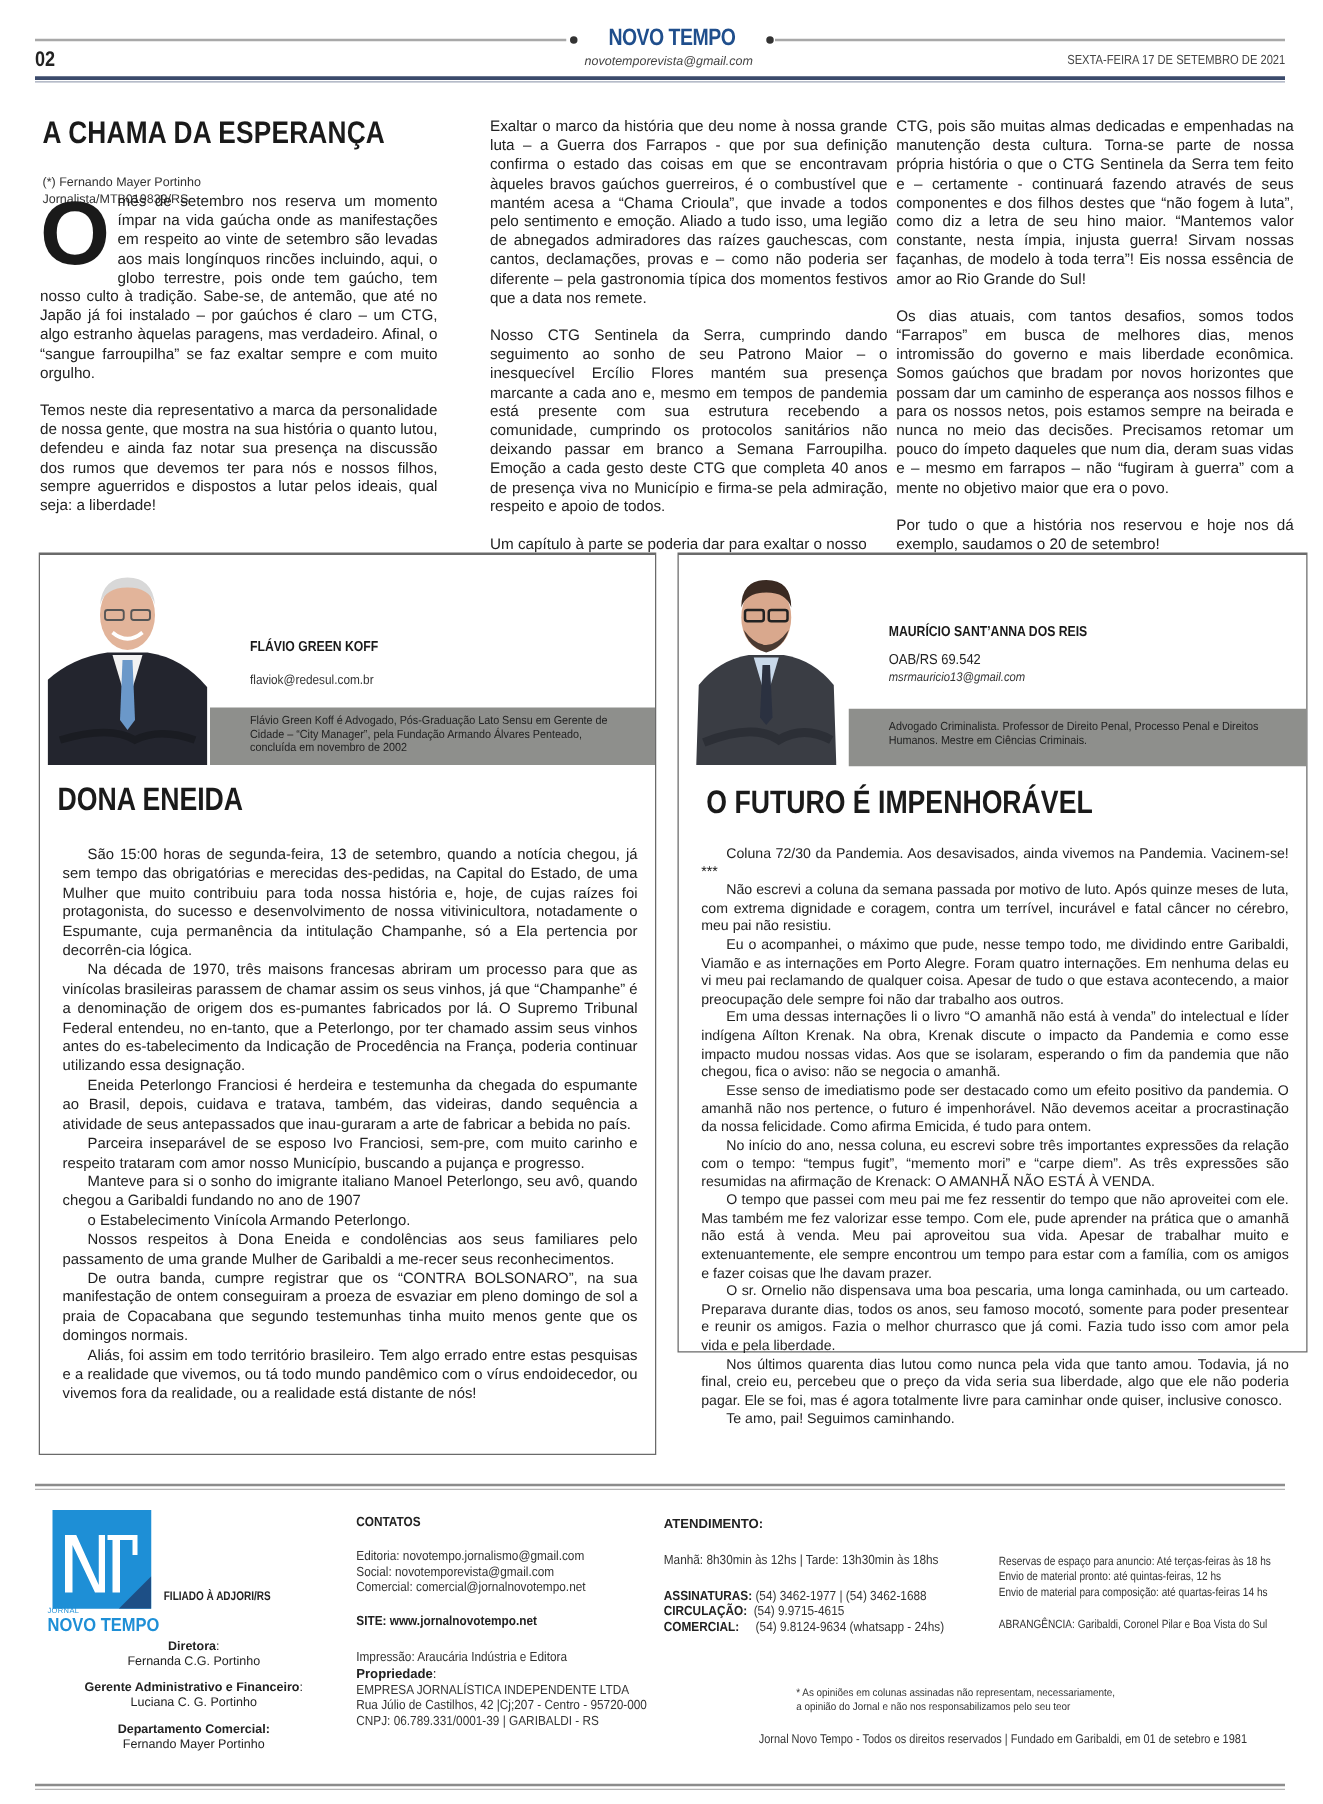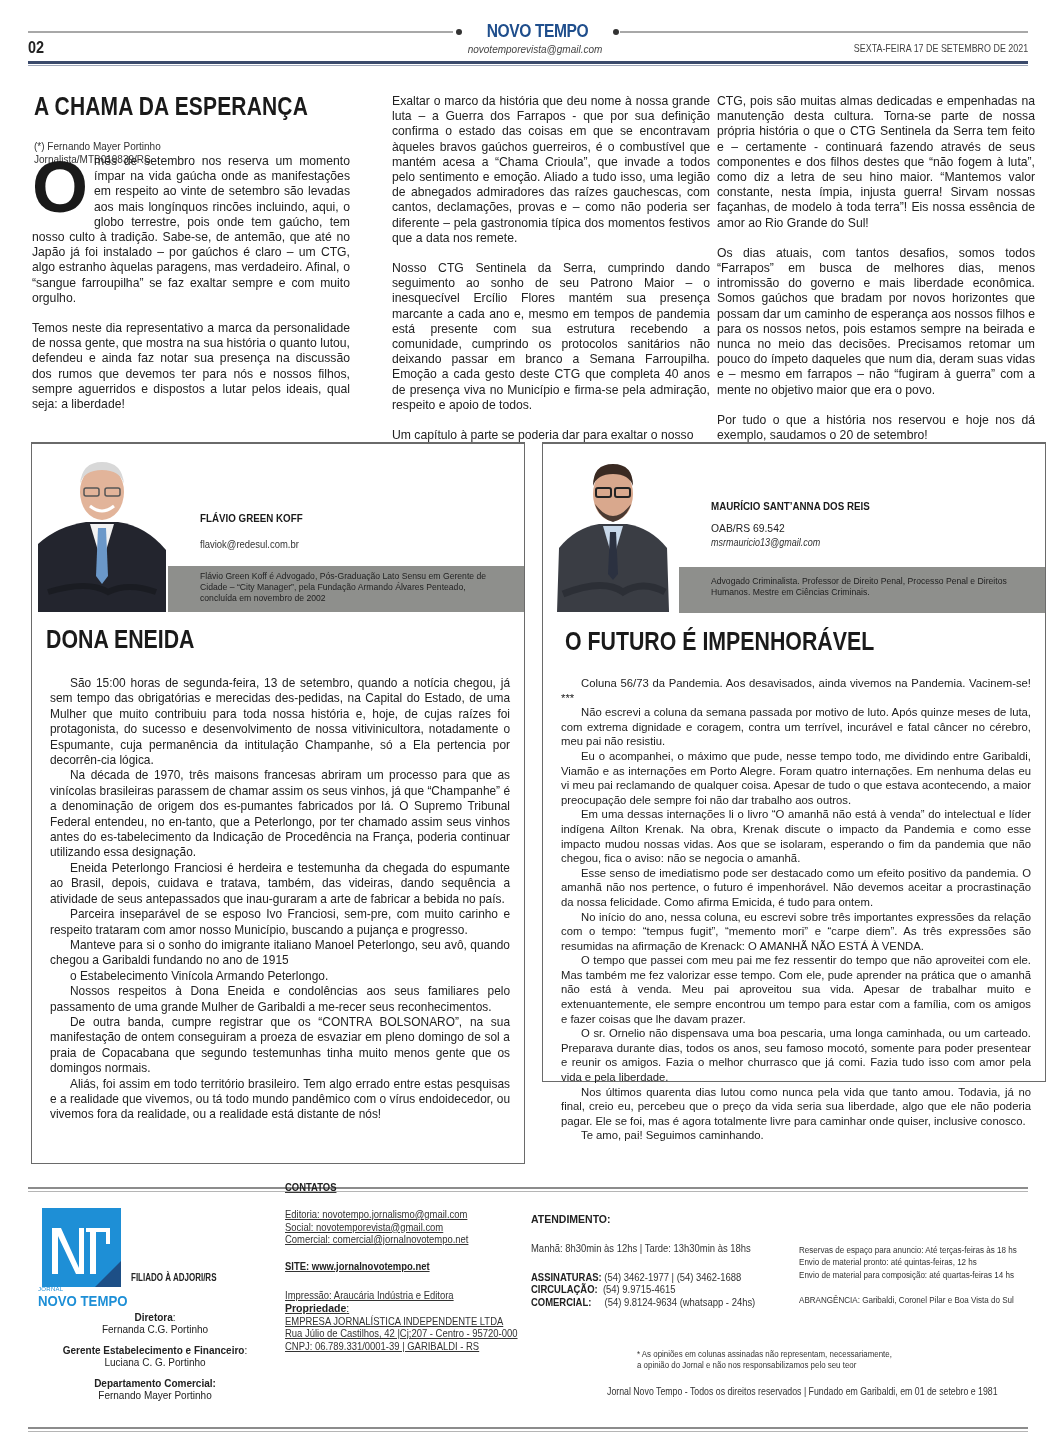--- a/index.html
+++ b/index.html
@@ -75,21 +75,21 @@
                  border-left: 26px solid transparent; border-bottom: 26px solid #1d4f86; }
   .logo-word-small { position: absolute; left: 38px; top: 1286px; font-size: 6px; color: #1e8fd6; letter-spacing: 0.3px; }
   .logo-word { position: absolute; left: 38px; top: 1292px; font-weight: bold; font-size: 15px; color: #1e8fd6; white-space: nowrap;
                transform: scaleX(0.88); transform-origin: left; }
   .filiado { position: absolute; left: 131px; top: 1272px; font-weight: bold; font-size: 10px; color: #222;
              transform: scaleX(0.8); transform-origin: left; white-space: nowrap; }
   .staff { position: absolute; left: 40px; top: 1312px; width: 230px; font-size: 10px; line-height: 12px; color: #222; }
   .staff .role { font-weight: bold; }
   .staff .entry { margin-bottom: 9px; text-align: center; }
 
-  .contatos { position: absolute; left: 285px; top: 1181px; width: 240px; font-size: 10.5px; line-height: 12.8px; color: #333; text-decoration: underline; }
+  .contatos { position: absolute; left: 285px; top: 1212px; width: 240px; font-size: 10.5px; line-height: 12.8px; color: #333; }
   .contatos .hd { font-weight: bold; font-size: 10.5px; color: #222; margin-bottom: 14px; transform: scaleX(0.9); transform-origin: left; }
   .contatos .site { font-weight: bold; color: #222; margin-top: 14px; }
   .contatos .imp { margin-top: 16px; }
   .contatos .prop-hd { font-weight: bold; color: #222; }
   .contatos .narrow { transform: scaleX(0.9); transform-origin: left; white-space: nowrap; }
 
   .atend { position: absolute; left: 531px; top: 1213px; width: 260px; font-size: 10.5px; line-height: 12.8px; color: #333; }
   .atend .hd { font-weight: bold; color: #222; margin-bottom: 16px; }
   .atend .narrow { transform: scaleX(0.9); transform-origin: left; white-space: nowrap; }
   .atend b { color: #222; }
@@ -161,21 +161,21 @@
   <div class="gray-band"></div>
   <div class="author-name">FLÁVIO GREEN KOFF</div>
   <div class="author-email">flaviok@redesul.com.br</div>
   <div class="bio">Flávio Green Koff é Advogado, Pós-Graduação Lato Sensu em Gerente de Cidade – “City Manager”, pela Fundação Armando Álvares Penteado, concluída em novembro de 2002</div>
   <h2 class="col-title">DONA ENEIDA</h2>
   <div class="col-body">
     <p>São 15:00 horas de segunda-feira, 13 de setembro, quando a notícia chegou, já sem tempo das obrigatórias e merecidas des-pedidas, na Capital do Estado, de uma Mulher que muito contribuiu para toda nossa história e, hoje, de cujas raízes foi protagonista, do sucesso e desenvolvimento de nossa vitivinicultora, notadamente o Espumante, cuja permanência da intitulação Champanhe, só a Ela pertencia por decorrên-cia lógica.</p>
     <p>Na década de 1970, três maisons francesas abriram um processo para que as vinícolas brasileiras parassem de chamar assim os seus vinhos, já que “Champanhe” é a denominação de origem dos es-pumantes fabricados por lá. O Supremo Tribunal Federal entendeu, no en-tanto, que a Peterlongo, por ter chamado assim seus vinhos antes do es-tabelecimento da Indicação de Procedência na França, poderia continuar utilizando essa designação.</p>
     <p>Eneida Peterlongo Franciosi é herdeira e testemunha da chegada do espumante ao Brasil, depois, cuidava e tratava, também, das videiras, dando sequência a atividade de seus antepassados que inau-guraram a arte de fabricar a bebida no país.</p>
     <p>Parceira inseparável de se esposo Ivo Franciosi, sem-pre, com muito carinho e respeito trataram com amor nosso Município, buscando a pujança e progresso.</p>
-    <p>Manteve para si o sonho do imigrante italiano Manoel Peterlongo, seu avô, quando chegou a Garibaldi fundando no ano de 1915</p>
+    <p>Manteve para si o sonho do imigrante italiano Manoel Peterlongo, seu avô, quando chegou a Garibaldi fundando no ano de 1907</p>
     <p>o Estabelecimento Vinícola Armando Peterlongo.</p>
     <p>Nossos respeitos à Dona Eneida e condolências aos seus familiares pelo passamento de uma grande Mulher de Garibaldi a me-recer seus reconhecimentos.</p>
     <p>De outra banda, cumpre registrar que os “CONTRA BOLSONARO”, na sua manifestação de ontem conseguiram a proeza de esvaziar em pleno domingo de sol a praia de Copacabana que segundo testemunhas tinha muito menos gente que os domingos normais.</p>
     <p>Aliás, foi assim em todo território brasileiro. Tem algo errado entre estas pesquisas e a realidade que vivemos, ou tá todo mundo pandêmico com o vírus endoidecedor, ou vivemos fora da realidade, ou a realidade está distante de nós!</p>
   </div>
 </section>
 
 <section class="colbox right">
   <div class="photo">
     <svg width="128" height="160" viewBox="0 0 128 160">
@@ -191,21 +191,21 @@
       <path d="M14 142 Q54 126 74 140 Q94 128 116 140" stroke="#2c2f36" stroke-width="7" fill="none"></path>
     </svg>
   </div>
   <div class="gray-band"></div>
   <div class="author-name">MAURÍCIO SANT’ANNA DOS REIS</div>
   <div class="author-oab">OAB/RS 69.542</div>
   <div class="author-email">msrmauricio13@gmail.com</div>
   <div class="bio">Advogado Criminalista. Professor de Direito Penal, Processo Penal e Direitos Humanos. Mestre em Ciências Criminais.</div>
   <h2 class="col-title">O FUTURO É IMPENHORÁVEL</h2>
   <div class="col-body">
-    <p>Coluna 56/73 da Pandemia. Aos desavisados, ainda vivemos na Pandemia. Vacinem-se! ***</p>
+    <p>Coluna 72/30 da Pandemia. Aos desavisados, ainda vivemos na Pandemia. Vacinem-se! ***</p>
     <p>Não escrevi a coluna da semana passada por motivo de luto. Após quinze meses de luta, com extrema dignidade e coragem, contra um terrível, incurável e fatal câncer no cérebro, meu pai não resistiu.</p>
     <p>Eu o acompanhei, o máximo que pude, nesse tempo todo, me dividindo entre Garibaldi, Viamão e as internações em Porto Alegre. Foram quatro internações. Em nenhuma delas eu vi meu pai reclamando de qualquer coisa. Apesar de tudo o que estava acontecendo, a maior preocupação dele sempre foi não dar trabalho aos outros.</p>
     <p>Em uma dessas internações li o livro “O amanhã não está à venda” do intelectual e líder indígena Aílton Krenak. Na obra, Krenak discute o impacto da Pandemia e como esse impacto mudou nossas vidas. Aos que se isolaram, esperando o fim da pandemia que não chegou, fica o aviso: não se negocia o amanhã.</p>
     <p>Esse senso de imediatismo pode ser destacado como um efeito positivo da pandemia. O amanhã não nos pertence, o futuro é impenhorável. Não devemos aceitar a procrastinação da nossa felicidade. Como afirma Emicida, é tudo para ontem.</p>
     <p>No início do ano, nessa coluna, eu escrevi sobre três importantes expressões da relação com o tempo: “tempus fugit”, “memento mori” e “carpe diem”. As três expressões são resumidas na afirmação de Krenack: O AMANHÃ NÃO ESTÁ À VENDA.</p>
     <p>O tempo que passei com meu pai me fez ressentir do tempo que não aproveitei com ele. Mas também me fez valorizar esse tempo. Com ele, pude aprender na prática que o amanhã não está à venda. Meu pai aproveitou sua vida. Apesar de trabalhar muito e extenuantemente, ele sempre encontrou um tempo para estar com a família, com os amigos e fazer coisas que lhe davam prazer.</p>
     <p>O sr. Ornelio não dispensava uma boa pescaria, uma longa caminhada, ou um carteado. Preparava durante dias, todos os anos, seu famoso mocotó, somente para poder presentear e reunir os amigos. Fazia o melhor churrasco que já comi. Fazia tudo isso com amor pela vida e pela liberdade.</p>
     <p>Nos últimos quarenta dias lutou como nunca pela vida que tanto amou. Todavia, já no final, creio eu, percebeu que o preço da vida seria sua liberdade, algo que ele não poderia pagar. Ele se foi, mas é agora totalmente livre para caminhar onde quiser, inclusive conosco.</p>
     <p>Te amo, pai! Seguimos caminhando.</p>
   </div>
@@ -224,21 +224,21 @@
 <div class="logo-word-small">JORNAL</div>
 <div class="logo-word">NOVO TEMPO</div>
 <div class="filiado">FILIADO À ADJORI/RS</div>
 
 <div class="staff">
   <div class="entry">
     <div><span class="role">Diretora</span>:</div>
     <div>Fernanda C.G. Portinho</div>
   </div>
   <div class="entry">
-    <div><span class="role">Gerente Estabelecimento e Financeiro</span>:</div>
+    <div><span class="role">Gerente Administrativo e Financeiro</span>:</div>
     <div>Luciana C. G. Portinho</div>
   </div>
   <div class="entry">
     <div class="role">Departamento Comercial:</div>
     <div>Fernando Mayer Portinho</div>
   </div>
 </div>
 
 <div class="contatos">
   <div class="hd">CONTATOS</div>

